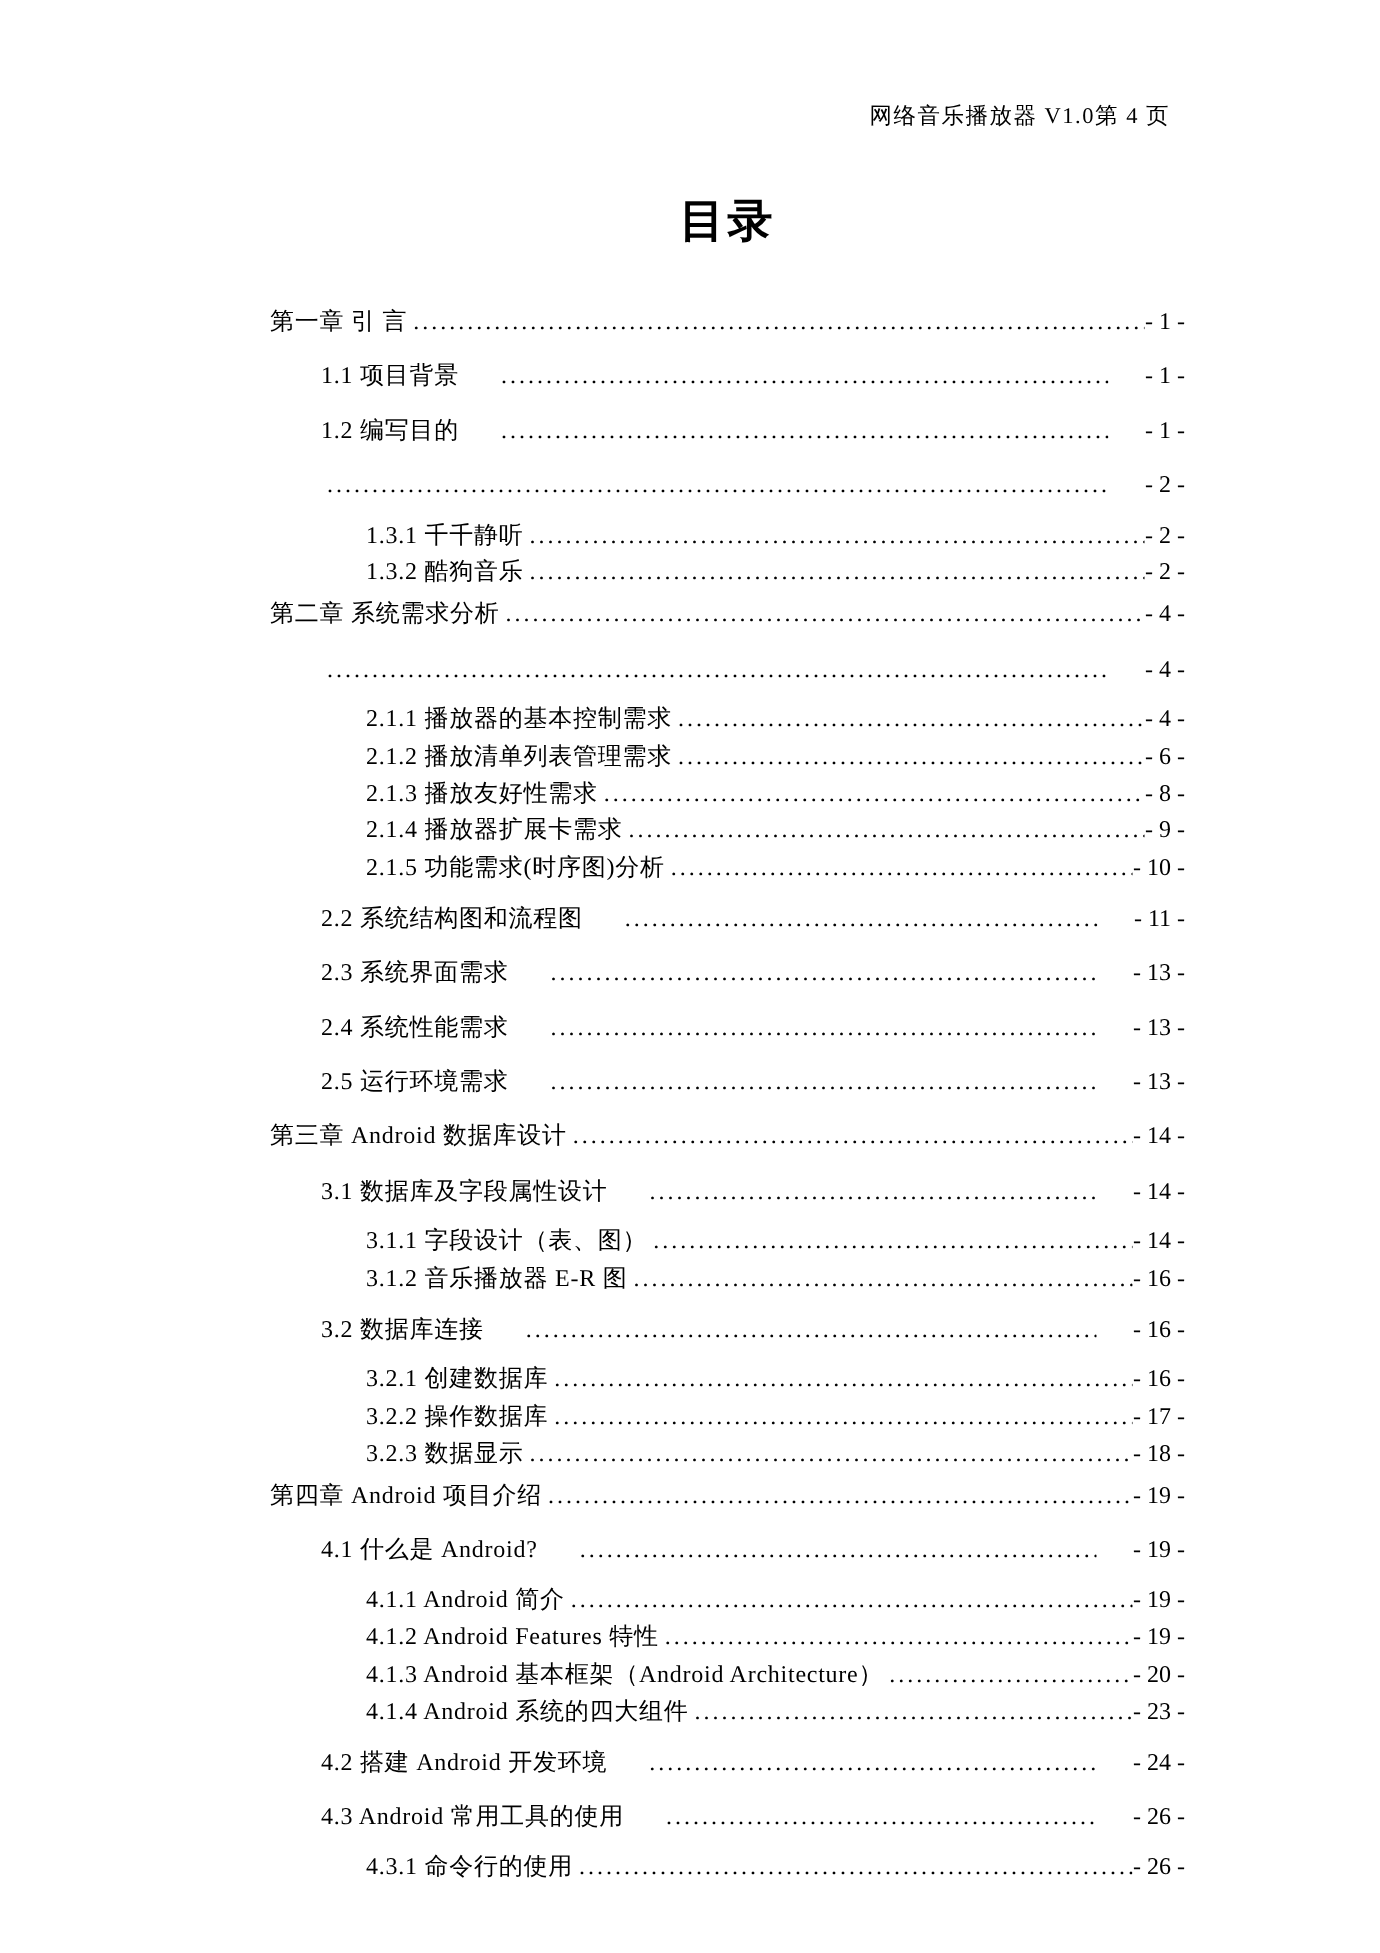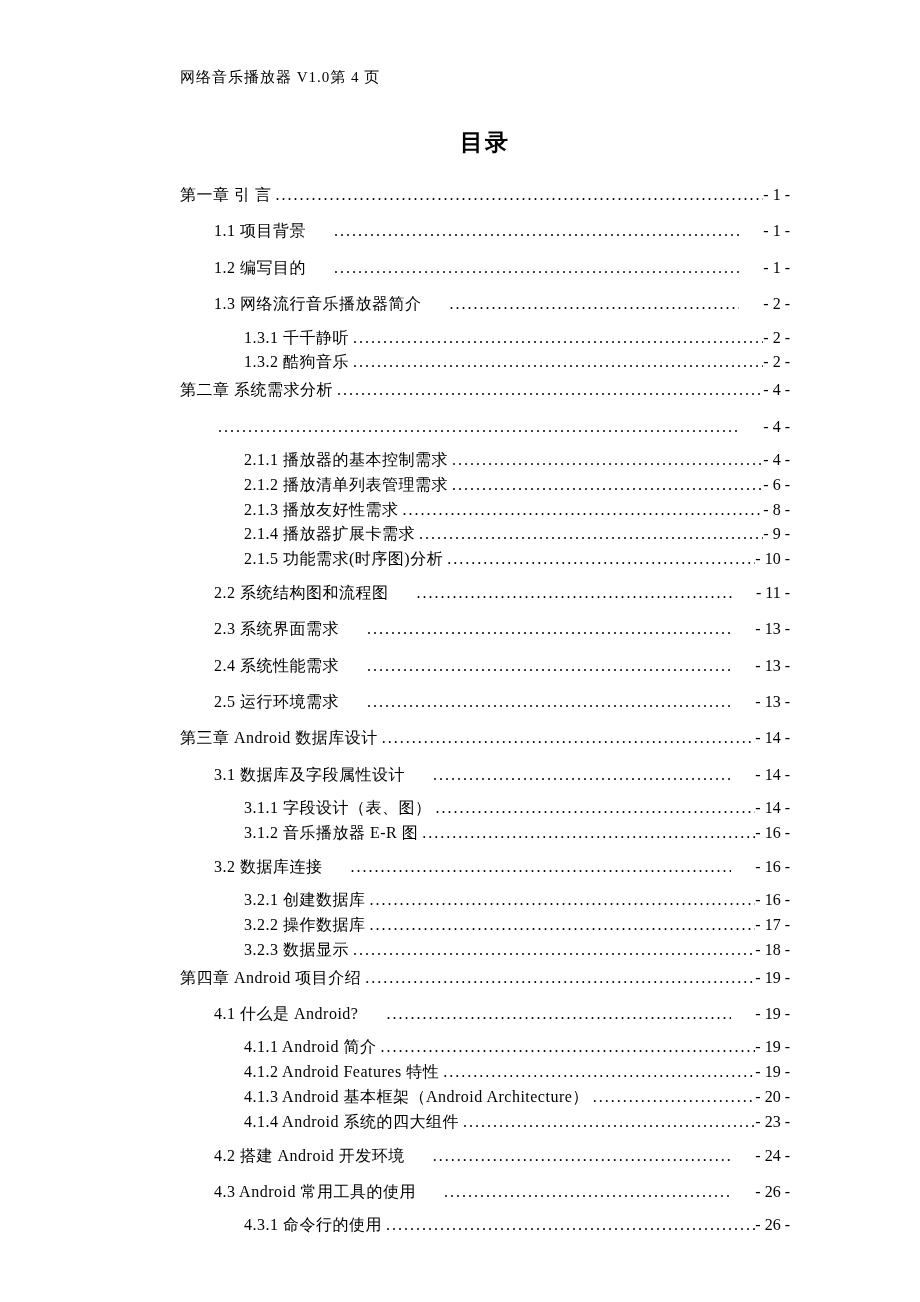--- a/index.html
+++ b/index.html
@@ -5,32 +5,32 @@
   * { box-sizing: border-box; margin: 0; padding: 0; }
   html, body { width: 920px; background: #fff; font-family: "SimSun", "宋体", serif; color: #000; }
   .page {
     width: 920px;
     min-height: 1302px;
     padding: 68px 130px 80px 180px;
     position: relative;
   }
   .header-row {
     display: flex;
-    justify-content: flex-start;
+    justify-content: flex-end;
     font-size: 15px;
     letter-spacing: 1px;
     margin-bottom: 40px;
     padding-right: 10px;
   }
   .toc-title {
     text-align: center;
-    font-size: 23px;
+    font-size: 30px;
     font-weight: bold;
     letter-spacing: 2px;
-    margin-bottom: 22px;
+    margin-bottom: 32px;
     font-family: Liberation Sans, sans-serif;
   }
   .toc-line {
     display: flex;
     align-items: flex-start;
     font-size: 16px;
     line-height: 1.9;
     white-space: nowrap;
   }
   .toc-line.lvl1 { margin-left: 0; margin-top: 6px; margin-bottom: 6px; }
@@ -69,21 +69,20 @@
         <span class="toc-label">1.1 项目背景</span>
         <span class="toc-dots">........................................................................................................................................................................................................</span>
         <span class="toc-page">- 1 -</span>
       </div>
       <div class="toc-line lvl2">
         <span class="toc-label">1.2 编写目的</span>
         <span class="toc-dots">........................................................................................................................................................................................................</span>
         <span class="toc-page">- 1 -</span>
       </div>
       <div class="toc-line lvl2">
-        <span class="toc-label">1.3 网络流行音乐播放器简介</span>
         <span class="toc-dots">........................................................................................................................................................................................................</span>
         <span class="toc-page">- 2 -</span>
       </div>
       <div class="toc-line lvl3">
         <span class="toc-label">1.3.1  千千静听</span>
         <span class="toc-dots">........................................................................................................................................................................................................</span>
         <span class="toc-page">- 2 -</span>
       </div>
       <div class="toc-line lvl3">
         <span class="toc-label">1.3.2  酷狗音乐</span>

